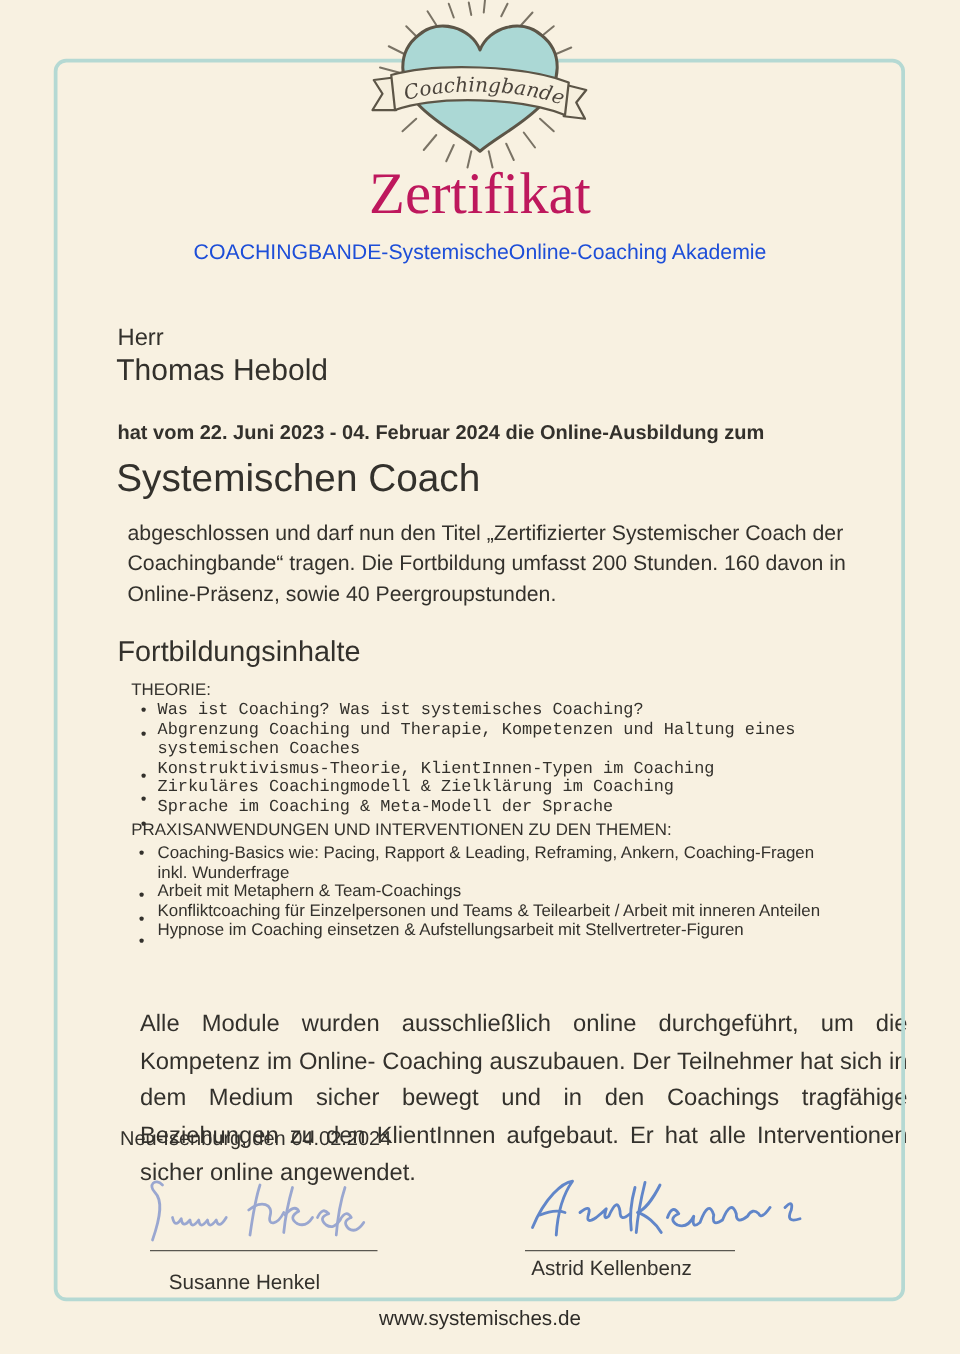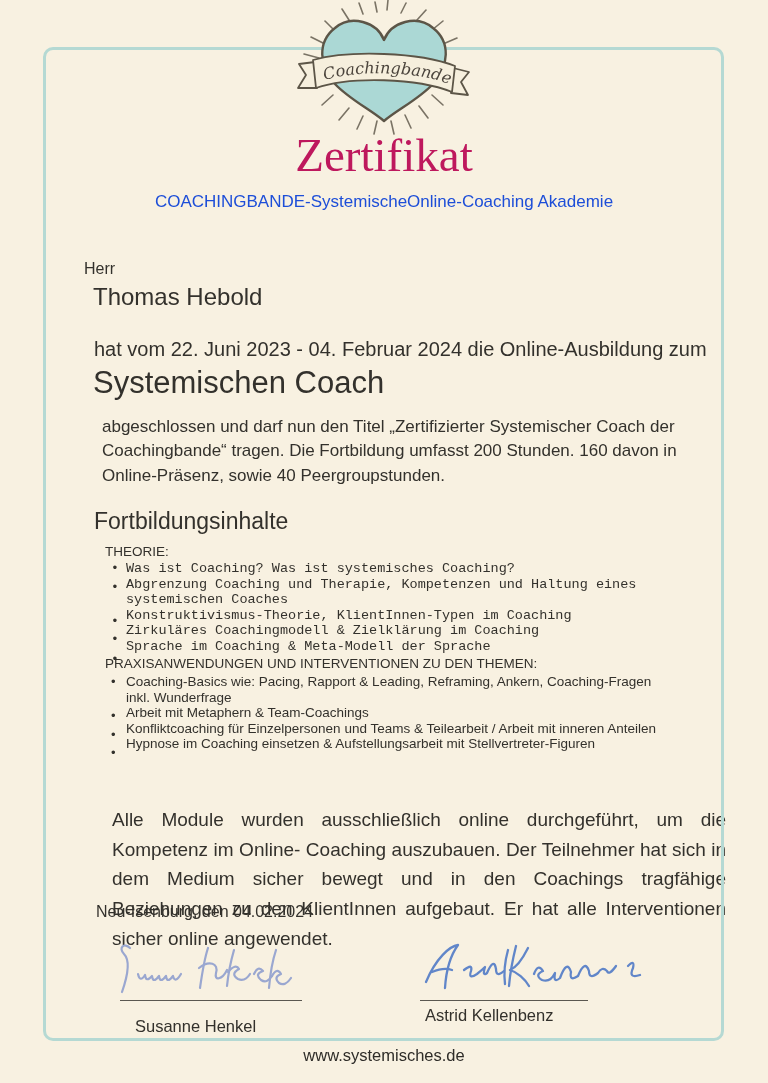--- a/index.html
+++ b/index.html
@@ -11,23 +11,23 @@
   .frame{
     position:absolute;left:43px;top:47px;width:675px;height:988px;
     border:3px solid #b5d9d3;border-radius:10px;z-index:1;
   }
   .logo{position:absolute;top:0;left:50%;transform:translateX(-50%);z-index:2;}
   .hdr-title{
     position:absolute;top:128px;left:0;width:100%;text-align:center;
     font-family:"Liberation Serif",serif;font-size:47px;color:#be185d;z-index:2;
   }
   .hdr-sub{position:absolute;top:192px;left:0;width:100%;text-align:center;font-size:17px;color:#1d4ed8;}
-  .salutation{position:absolute;left:84px;top:260px;font-size:16px;text-align:center;}
+  .salutation{position:absolute;left:94px;top:260px;font-size:19px;text-align:center;}
   .recipient-name{position:absolute;left:93px;top:283px;font-size:24px;}
-  .course-line{position:absolute;left:94px;top:338px;font-size:20px;}
+  .course-line{position:absolute;left:94px;top:338px;font-size:16px;font-weight:bold;}
   .course-title{position:absolute;left:93px;top:365px;font-size:31px;}
   .completion{position:absolute;left:102px;top:415px;width:592px;font-size:17px;line-height:1.43;}
   .contents-heading{position:absolute;left:94px;top:508px;font-size:23px;}
   .list-label{position:absolute;left:105px;font-size:13.5px;}
   .lbl-theory{top:544px;}
   .lbl-practice{top:656px;}
   ul.cert-list{
     position:absolute;left:105px;margin:0;padding:0;list-style:none;
     width:560px;font-size:13.5px;line-height:15.6px;
   }

